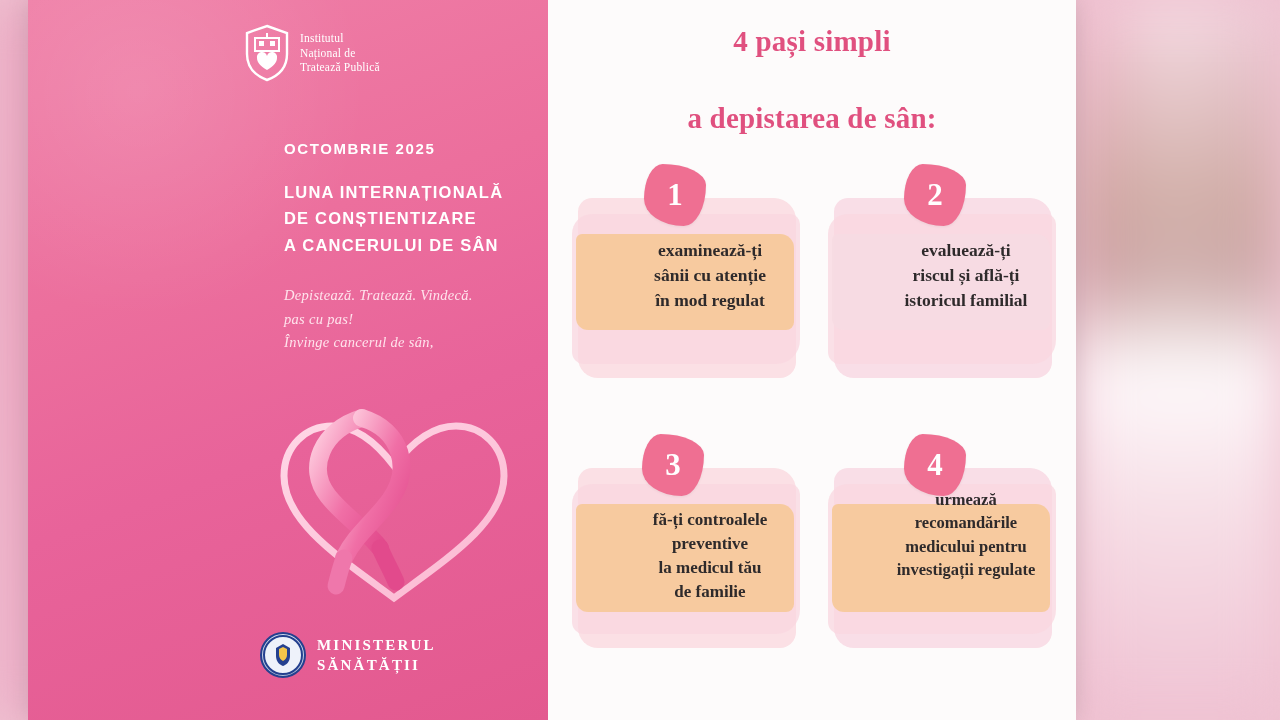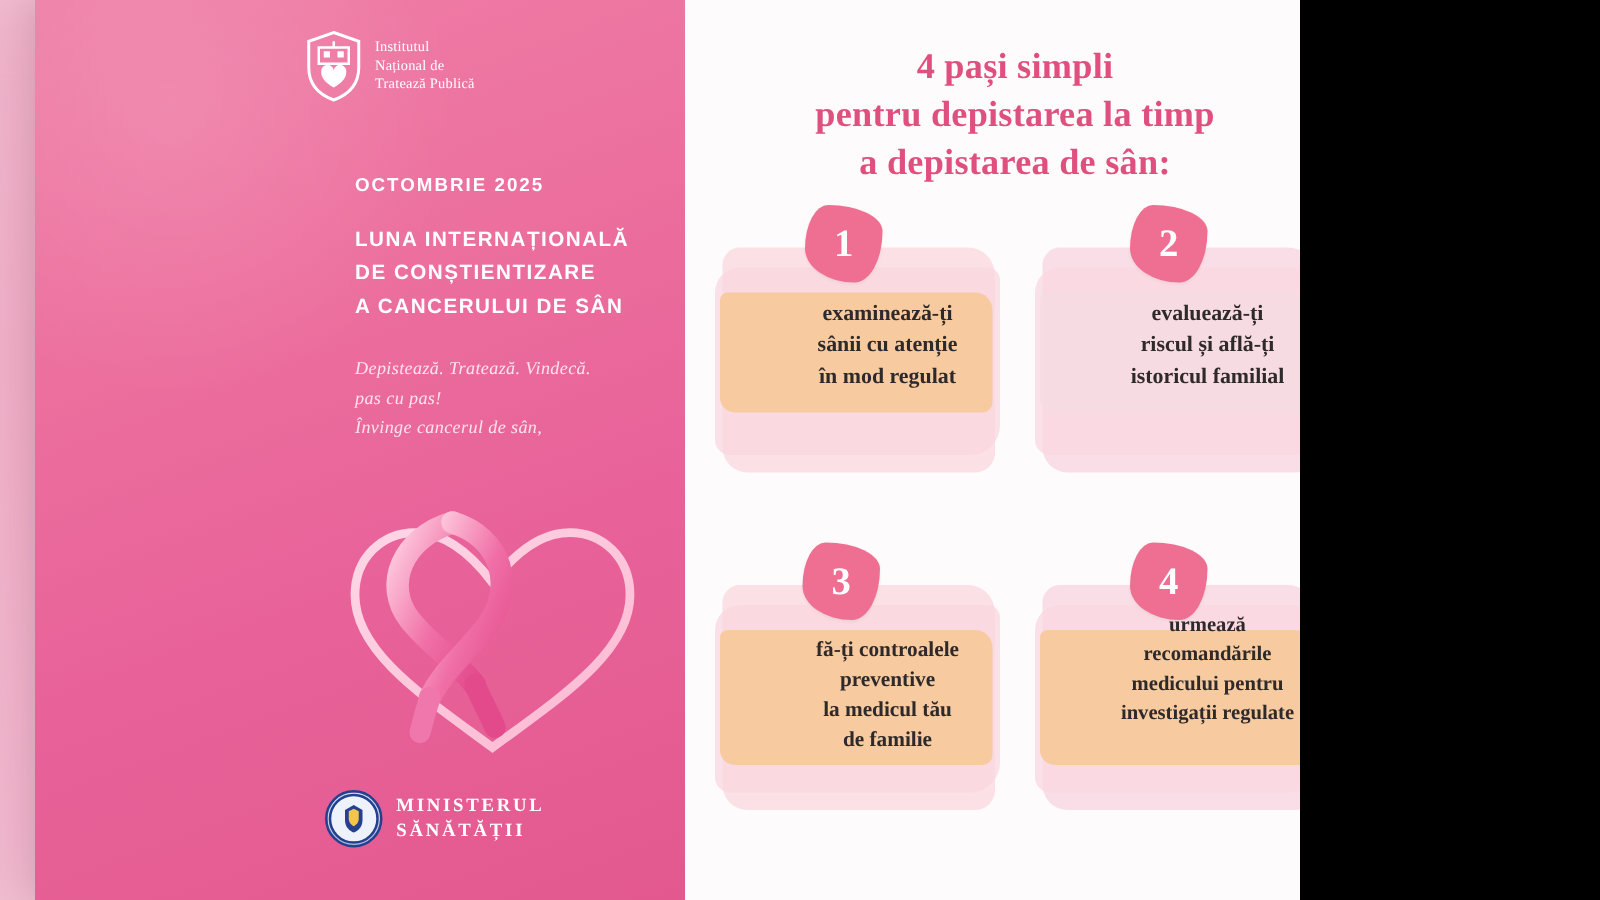--- a/index.html
+++ b/index.html
@@ -9,21 +9,21 @@
   }
   body {
     width: 1280px;
     height: 720px;
     overflow: hidden;
     font-family: "Liberation Sans", sans-serif;
   }
 
   #stage {
     position: relative;
-    width: 1040px;
+    width: 1280px;
     height: 720px;
     background: #efc2d1;
     overflow: hidden;
   }
 
   
   .bg-blur {
     position: absolute;
     top: 0;
     height: 720px;
@@ -170,21 +170,21 @@
 
   
   .right-panel {
     position: relative;
     width: 528px;
     height: 720px;
     background: #fdfbfb;
     overflow: hidden;
   }
   .right-title {
-    margin: 12px;
+    margin: 0;
     padding: 22px 24px 0 24px;
     text-align: center;
     font-family: "Liberation Serif", serif;
     font-weight: bold;
     font-size: 29px;
     line-height: 1.33;
     color: #e0507f;
     letter-spacing: .2px;
   }
 
@@ -352,21 +352,21 @@
         <div class="ministry-text">
           <div>MINISTERUL</div>
           <div>SĂNĂTĂȚII</div>
         </div>
       </div>
     </div>
 
     <div class="right-panel">
       <h2 class="right-title">
         <span>4 pași simpli</span><br>
-        <span>pentru depistarea la timp</span><br>
+        <br>
         <span>a depistarea de sân:</span>
       </h2>
 
       <div class="steps-grid">
 
         <div class="step s1">
           <div class="step-paint"></div>
           <div class="step-swatch peach"></div>
           <div class="step-badge">1</div>
           <div class="step-text">examinează-ți

